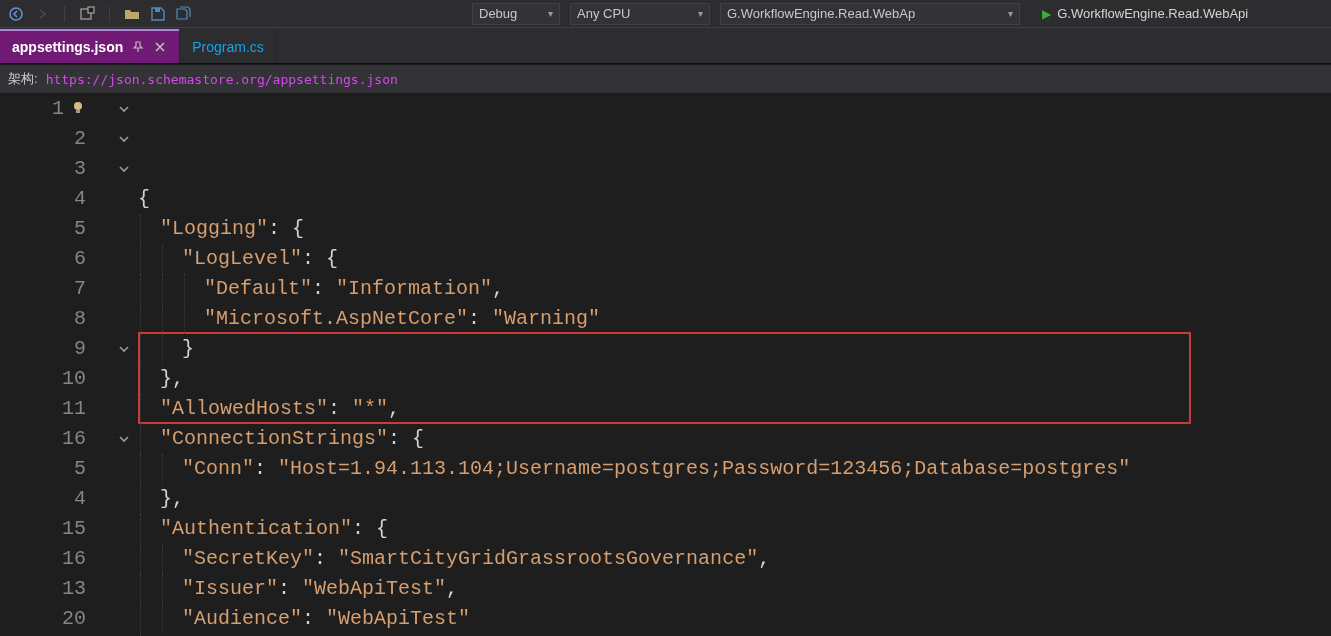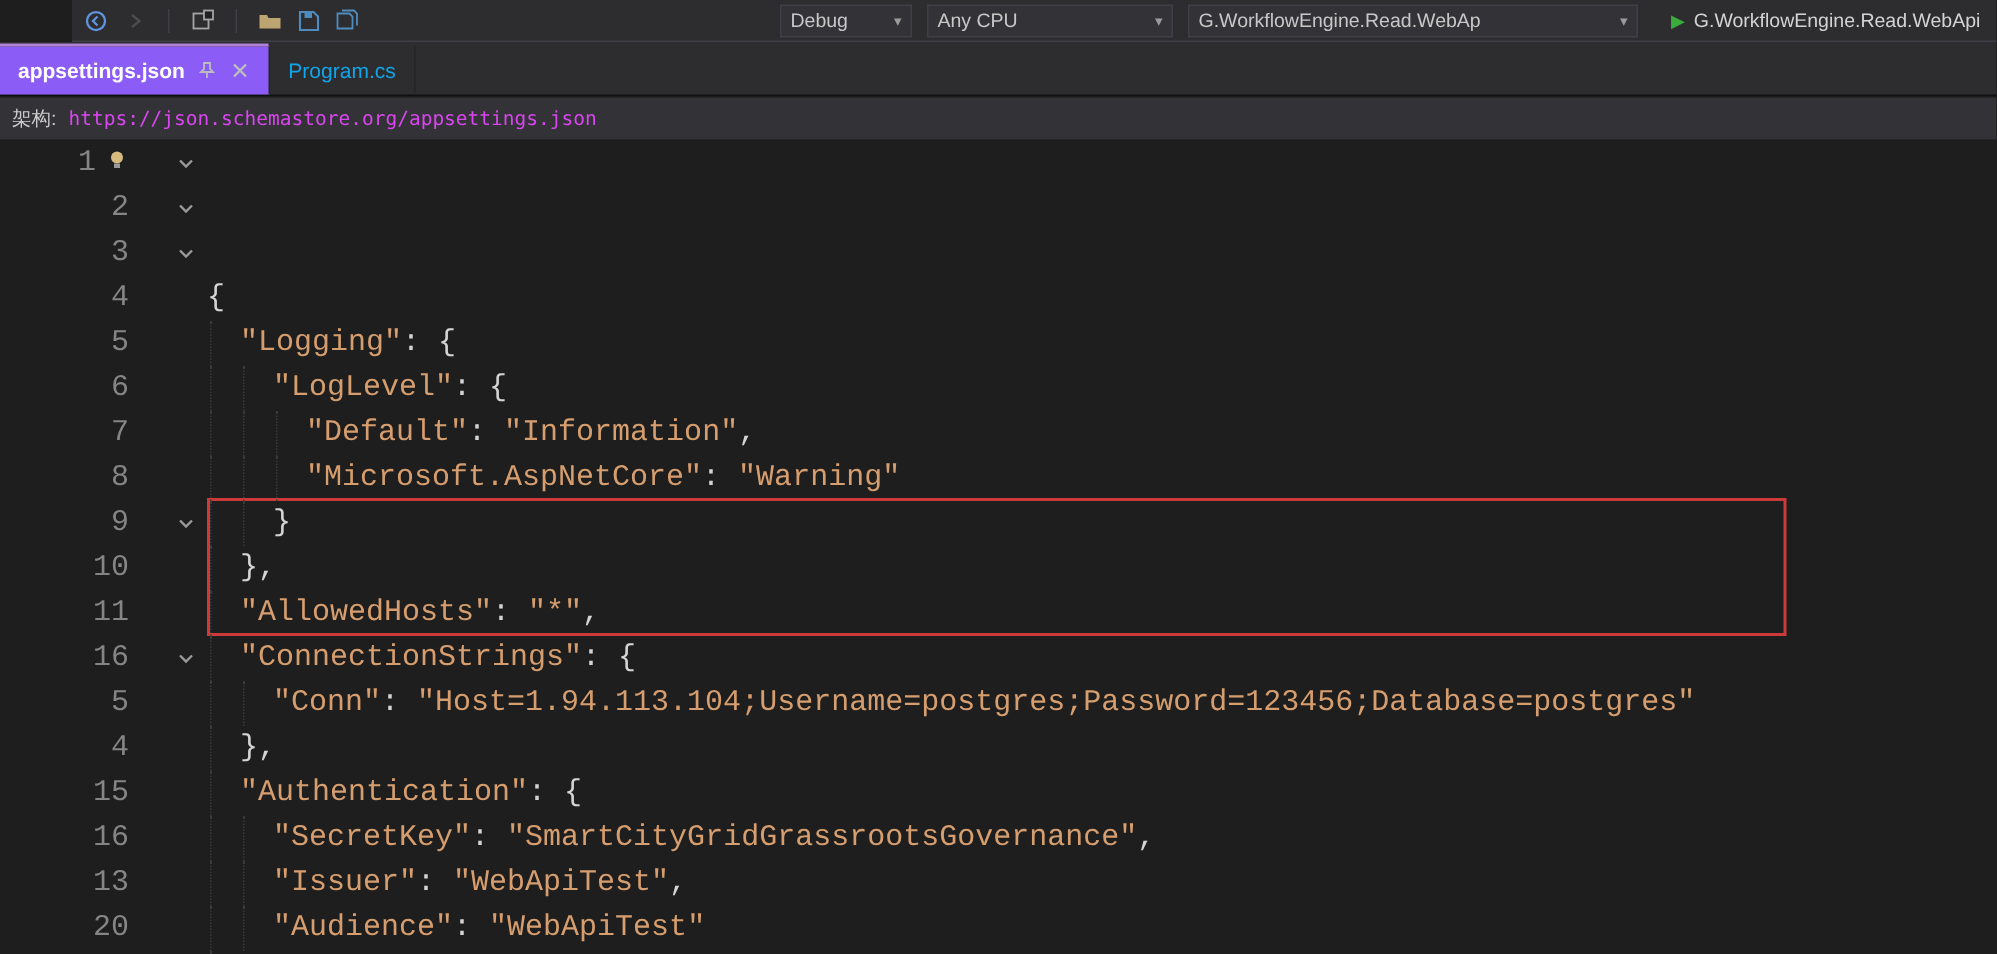--- a/index.html
+++ b/index.html
@@ -17,21 +17,20 @@
     background: #2d2d30;
     display: flex;
     align-items: center;
     padding: 0 8px;
     gap: 10px;
     font-family: "Segoe UI", Tahoma, sans-serif;
     font-size: 13px;
     color: #c8c8c8;
     border-bottom: 1px solid #3f3f46;
     overflow: hidden;
-    margin-left: 48px;
   }
   .toolbar .tool-icons { display: flex; gap: 10px; align-items: center; }
   .toolbar .tool-icon { width: 16px; height: 16px; display: flex; align-items: center; justify-content: center; opacity: 0.85; }
   .toolbar .sep { width: 1px; height: 16px; background: #3f3f46; margin: 0 4px; }
   .toolbar .spacer { flex: 0 0 260px; }
   .dropdown {
     display: flex; align-items: center; justify-content: space-between;
     background: #333337; border: 1px solid #3f3f46;
     height: 22px; padding: 0 6px; font-size: 13px; gap: 8px;
   }
@@ -56,21 +55,21 @@
     padding: 0 12px;
     display: flex;
     align-items: center;
     gap: 8px;
     color: #0ea5e9;
     font-size: 14px;
     border-right: 1px solid #252526;
     position: relative;
   }
   .tab.active {
-    background: #8b5cf6;
+    background: #701a75;
     color: #ffffff;
     font-weight: 600;
   }
   .tab.active::before {
     content: "";
     position: absolute;
     top: -2px; left: 0; right: 0;
     height: 2px;
     background: #b180d7;
   }
@@ -200,21 +199,21 @@
           <path d="M1 3h8l2 2v8H1z" fill="none" stroke="#569cd6" stroke-width="1.2"></path>
           <path d="M4 1h8l2 2v8" fill="none" stroke="#569cd6" stroke-width="1.2"></path>
         </svg>
     </span>
   </div>
   <div class="spacer"></div>
   <div class="dropdown" style="width:88px">
     <span>Debug</span>
     <span class="chev">▾</span>
   </div>
-  <div class="dropdown" style="width:164px">
+  <div class="dropdown" style="width:140px">
     <span>Any CPU</span>
     <span class="chev">▾</span>
   </div>
   <div class="dropdown" style="width:300px">
     <span>G.WorkflowEngine.Read.WebAp</span>
     <span class="chev">▾</span>
   </div>
   <div class="run">
     <span class="play">▶</span>
     <span>G.WorkflowEngine.Read.WebApi</span>

